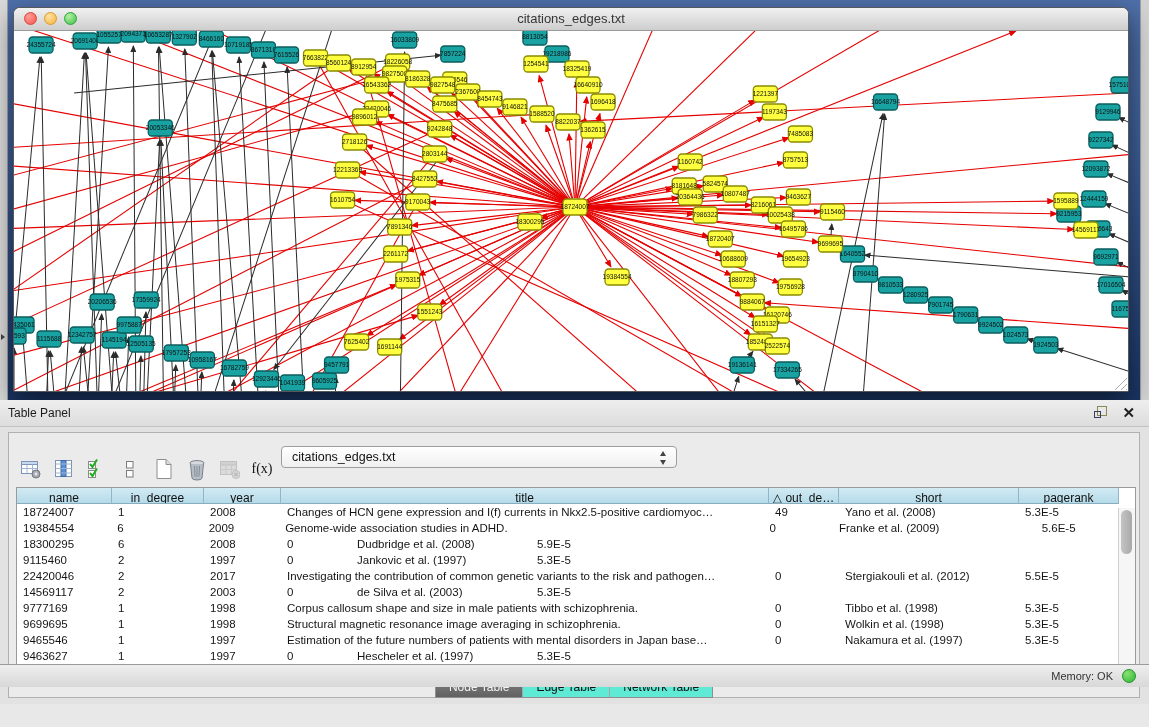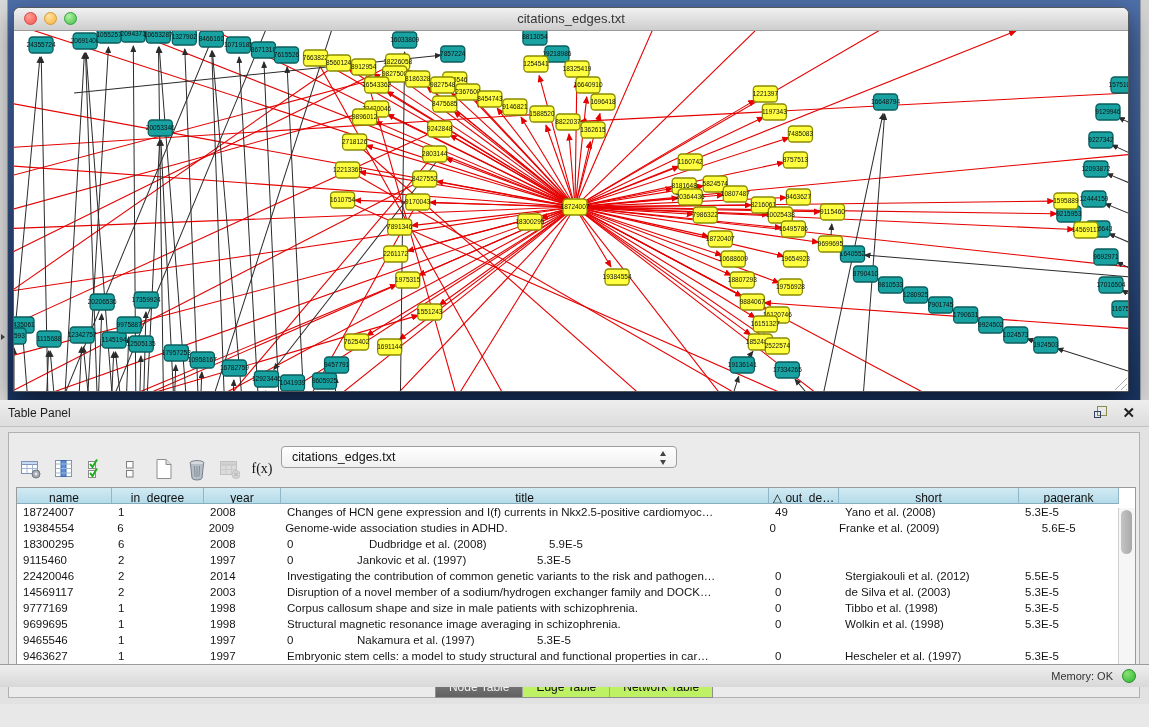--- a/index.html
+++ b/index.html
@@ -59,21 +59,21 @@
       border-bottom:1px solid #86aebf;font-size:12px;text-align:center;line-height:20px;color:#101010;
       white-space:nowrap;overflow:hidden;}
   .tr{display:flex;height:16px;}
   .td{box-sizing:border-box;font-size:11.5px;line-height:16px;padding-left:6px;color:#151515;
       white-space:nowrap;overflow:hidden;}
   .scrollbar{position:absolute;right:0;top:20px;bottom:0;width:16px;background:#f6f6f6;border-left:1px solid #cfcfcf;}
   .thumb{position:absolute;left:2px;top:2px;width:11px;height:44px;border-radius:6px;
          background:linear-gradient(90deg,#c4c4c4,#a9a9a9);}
 
   .tabs{position:absolute;left:0;right:0;top:243px;display:flex;justify-content:center;}
-  .seg{display:flex;border:1px solid #8f8f8f;border-radius:0;overflow:hidden;background:#bef264;}
+  .seg{display:flex;border:1px solid #8f8f8f;border-radius:0;overflow:hidden;background:#5eead4;}
   .seg button{height:20px;font-size:12px;padding:0 13px;border:none;background:transparent;color:#111;
               border-right:1px solid #a5a5a5;font-family:"Liberation Sans",sans-serif;}
   .seg button:last-child{border-right:none;}
   .seg button.sel{background:linear-gradient(#828282,#616161);color:#f4f4f4;}
 
   
   .status-bar{position:absolute;left:0;top:664px;width:1149px;height:23px;
               background:linear-gradient(#eeeeee,#d8d8d8);border-top:1px solid #9a9a9a;box-sizing:border-box;}
   .mem-label{position:absolute;right:36px;line-height:22px;font-size:11px;color:#333;}
   .mem-dot{position:absolute;right:13px;top:4px;width:14px;height:14px;border-radius:50%;
@@ -873,45 +873,44 @@
             <div class="td" style="width: 488px;">Genome-wide association studies in ADHD.</div>
             <div class="td" style="width: 70px;">0</div>
             <div class="td" style="width: 180px;">Franke et al. (2009)</div>
             <div class="td" style="width: 100px; margin-left: 24px;">5.6E-5</div>
           </div>
           <div class="tr">
             <div class="td" style="width: 95px;">18300295</div>
             <div class="td" style="width: 92px;">6</div>
             <div class="td" style="width: 77px;">2008</div>
             <div class="td" style="width: 70px;">0</div>
-            <div class="td" style="width: 180px; margin-left: 12px;">Dudbridge et al. (2008)</div>
+            <div class="td" style="width: 180px;">Dudbridge et al. (2008)</div>
             <div class="td" style="width: 100px;">5.9E-5</div>
           </div>
           <div class="tr">
             <div class="td" style="width: 95px;">9115460</div>
             <div class="td" style="width: 92px;">2</div>
             <div class="td" style="width: 77px;">1997</div>
             <div class="td" style="width: 70px;">0</div>
             <div class="td" style="width: 180px;">Jankovic et al. (1997)</div>
             <div class="td" style="width: 100px;">5.3E-5</div>
           </div>
           <div class="tr">
             <div class="td" style="width: 95px;">22420046</div>
             <div class="td" style="width: 92px;">2</div>
-            <div class="td" style="width: 77px;">2014</div>
+            <div class="td" style="width: 77px;">2017</div>
             <div class="td" style="width: 488px;">Investigating the contribution of common genetic variants to the risk and pathogen…</div>
             <div class="td" style="width: 70px;">0</div>
             <div class="td" style="width: 180px;">Stergiakouli et al. (2012)</div>
             <div class="td" style="width: 100px;">5.5E-5</div>
           </div>
           <div class="tr">
             <div class="td" style="width: 95px;">14569117</div>
             <div class="td" style="width: 92px;">2</div>
             <div class="td" style="width: 77px;">2003</div>
-            <div class="td" style="width: 488px;">Disruption of a novel member of a sodium/hydrogen exchanger family and DOCK…</div>
             <div class="td" style="width: 70px;">0</div>
             <div class="td" style="width: 180px;">de Silva et al. (2003)</div>
             <div class="td" style="width: 100px;">5.3E-5</div>
           </div>
           <div class="tr">
             <div class="td" style="width: 95px;">9777169</div>
             <div class="td" style="width: 92px;">1</div>
             <div class="td" style="width: 77px;">1998</div>
             <div class="td" style="width: 488px;">Corpus callosum shape and size in male patients with schizophrenia.</div>
             <div class="td" style="width: 70px;">0</div>
@@ -924,29 +923,29 @@
             <div class="td" style="width: 77px;">1998</div>
             <div class="td" style="width: 488px;">Structural magnetic resonance image averaging in schizophrenia.</div>
             <div class="td" style="width: 70px;">0</div>
             <div class="td" style="width: 180px;">Wolkin et al. (1998)</div>
             <div class="td" style="width: 100px;">5.3E-5</div>
           </div>
           <div class="tr">
             <div class="td" style="width: 95px;">9465546</div>
             <div class="td" style="width: 92px;">1</div>
             <div class="td" style="width: 77px;">1997</div>
+            <div class="td" style="width: 488px;">Estimation of the future numbers of patients with mental disorders in Japan base…</div>
             <div class="td" style="width: 70px;">0</div>
             <div class="td" style="width: 180px;">Nakamura et al. (1997)</div>
             <div class="td" style="width: 100px;">5.3E-5</div>
           </div>
           <div class="tr">
             <div class="td" style="width: 95px;">9463627</div>
             <div class="td" style="width: 92px;">1</div>
             <div class="td" style="width: 77px;">1997</div>
-            <div class="td" style="width: 488px;">Embryonic stem cells: a model to study structural and functional properties in car…</div>
             <div class="td" style="width: 70px;">0</div>
             <div class="td" style="width: 180px;">Hescheler et al. (1997)</div>
             <div class="td" style="width: 100px;">5.3E-5</div>
           </div>
         </div>
       <div class="scrollbar">
         <div class="thumb"></div>
       </div>
     </div>
 

